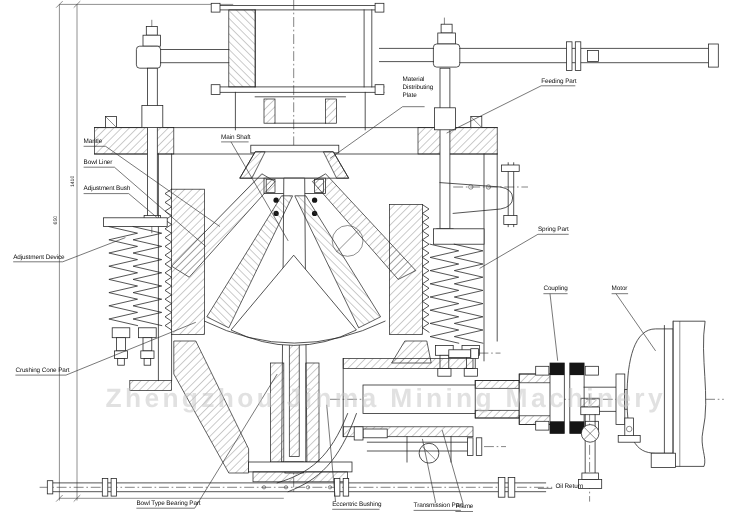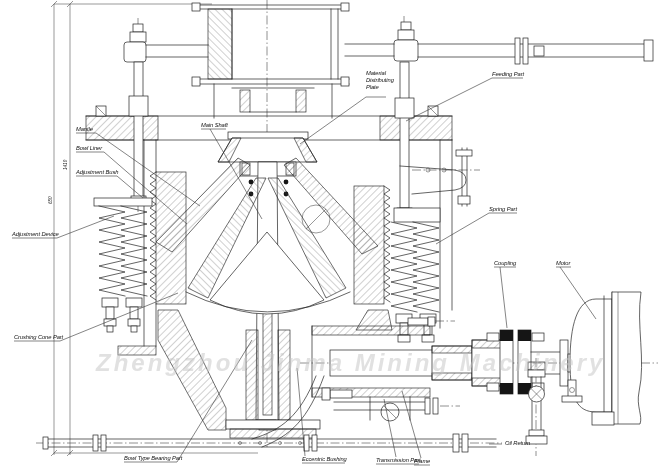--- a/index.html
+++ b/index.html
@@ -1,17 +1,17 @@
 <!DOCTYPE html>
 <html><head>
 <meta charset="utf-8">
 <style>
   html,body{margin:0;padding:0;background:#fff;}
   #stage{position:relative;width:666px;height:468px;background:#fff;overflow:hidden;
-         font-family:"Liberation Sans", sans-serif;font-style:italic;}
+         font-family:"Liberation Sans", sans-serif;}
   #draw,#leaders{position:absolute;left:0;top:0;width:666px;height:468px;}
   .ln{fill:none;stroke:#222;stroke-width:.7;stroke-linecap:square;}
   .thin{fill:none;stroke:#333;stroke-width:.5;}
   .fw{fill:#fff;stroke:#222;stroke-width:.7;}
   .h1{fill:url(#h1);stroke:#222;stroke-width:.65;}
   .h2{fill:url(#h2);stroke:#222;stroke-width:.65;}
   .blk{fill:#151515;stroke:none;}
   .dd{fill:none;stroke:#333;stroke-width:.55;stroke-dasharray:9 2.5 1.5 2.5;}
   .part-label{position:absolute;font-size:5.8px;line-height:1.2;color:#111;
               white-space:pre-line;letter-spacing:-0.1px;}

